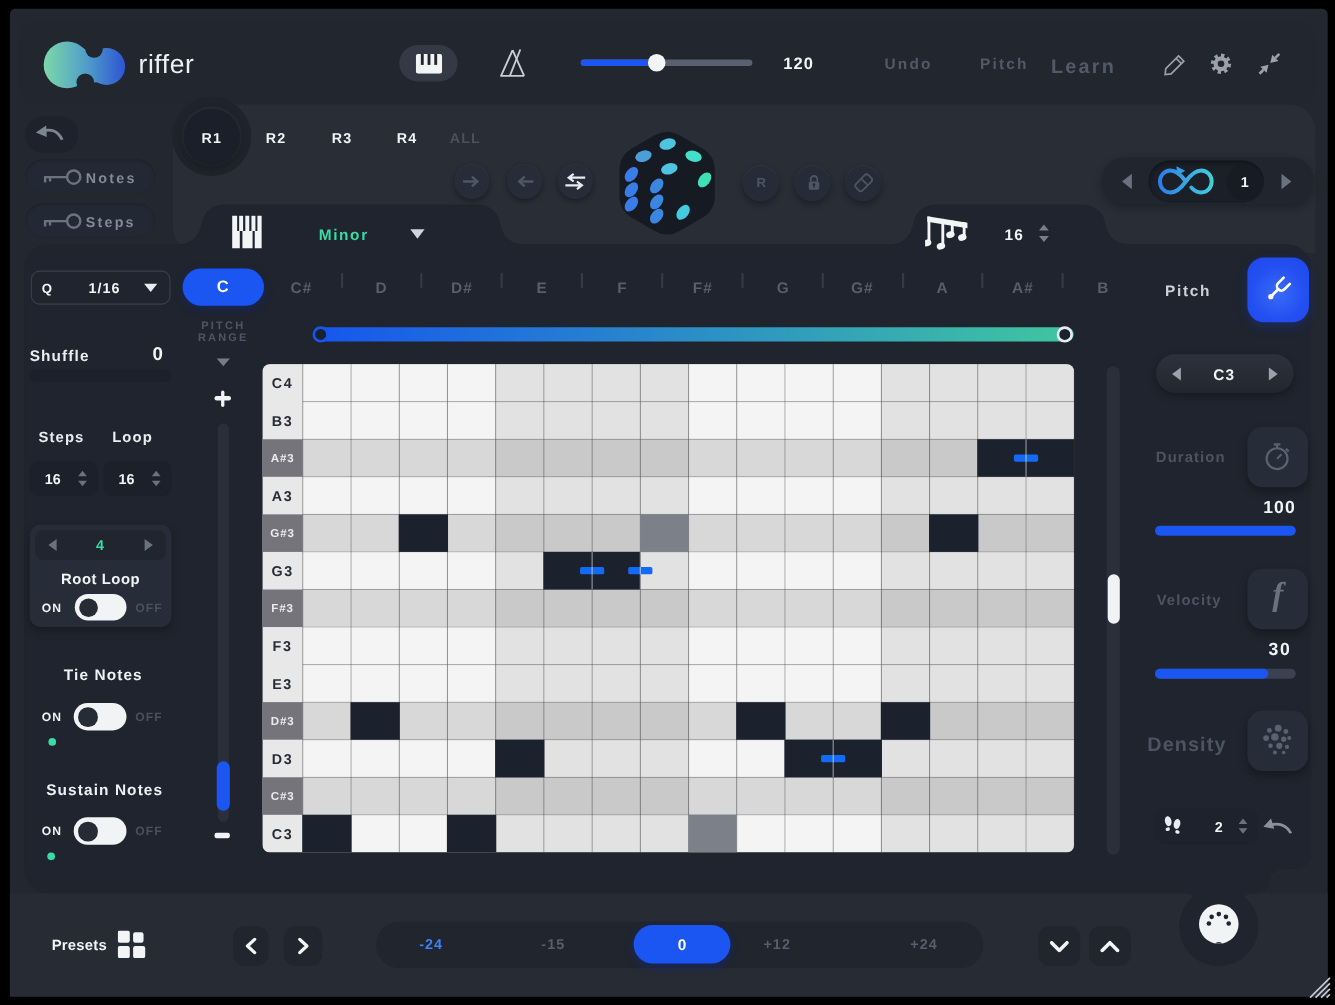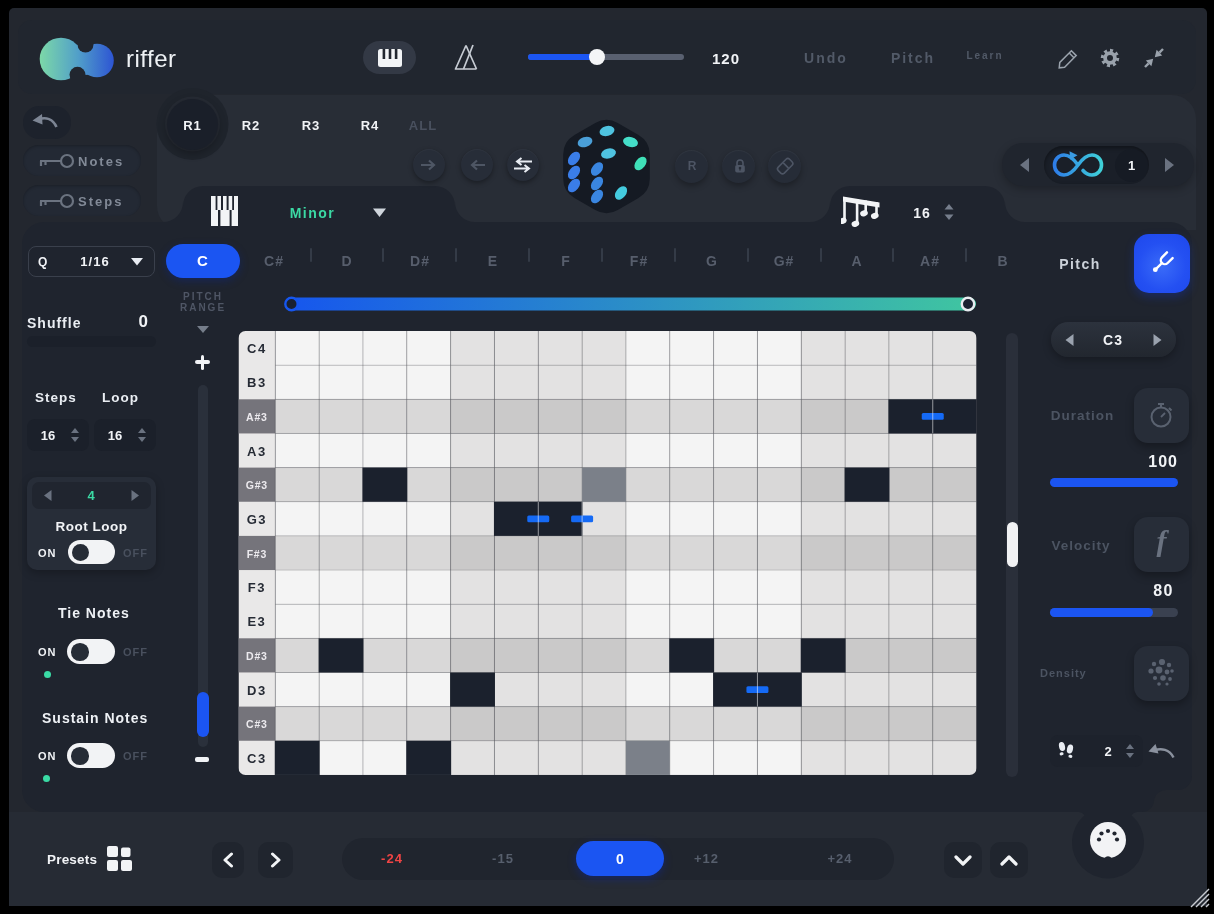--- a/index.html
+++ b/index.html
@@ -46,21 +46,21 @@
 <svg class="abs" width="30" height="30" viewBox="0 0 30 30" style="left:453px;top:43px">
 <path d="M 13 2.5 L 23.5 26 M 13 2.5 L 2.5 26 L 23.5 26" fill="none" stroke="#c7ccd4" stroke-width="1.7" stroke-linejoin="round"></path>
 <path d="M 10.5 26 L 20 2" fill="none" stroke="#c7ccd4" stroke-width="1.7"></path>
 </svg>
 <div class="abs" style="left:528px;top:54px;width:156px;height:6px;background:#596070;border-radius:3px"></div>
 <div class="abs" style="left:528px;top:54px;width:69px;height:6px;background:#1b55f2;border-radius:3px"></div>
 <div class="abs" style="left:589px;top:49px;width:16px;height:16px;background:#f4f5f7;border-radius:50%"></div>
 <div class="abs b" style="left:703px;top:50px;width:46px;text-align:center;font-size:15px;color:#f1f3f6;letter-spacing:1px">120</div>
 <div class="abs b" style="left:786px;top:50px;width:80px;text-align:center;font-size:14px;color:#525a68;letter-spacing:2px">Undo</div>
 <div class="abs b" style="left:873px;top:50px;width:80px;text-align:center;font-size:14px;color:#525a68;letter-spacing:2px">Pitch</div>
-<div class="abs b" style="left:945px;top:50px;width:80px;text-align:center;font-size:10px;color:#525a68;letter-spacing:2px">Learn</div>
+<div class="abs b" style="left:945px;top:50px;width:80px;text-align:center;font-size:18px;color:#525a68;letter-spacing:2px">Learn</div>
 <svg class="abs" width="22" height="22" viewBox="0 0 22 22" style="left:1057px;top:48px">
 <g fill="none" stroke="#9aa2ac" stroke-width="1.5">
       <path d="M 14.4 2.8 L 19.2 7.6 L 7.6 19.2 L 2.2 19.8 L 2.8 14.4 Z"></path>
       <path d="M 12.2 5 L 17 9.8"></path>
     </g>
 </svg>
 <svg class="abs" width="26" height="26" viewBox="0 0 26 26" style="left:1097px;top:45px">
 <path d="M 13.00 3.70 L 16.56 4.41 L 15.60 6.72 L 17.81 8.19 L 19.58 6.42 L 21.59 9.44 L 19.28 10.40 L 19.80 13.00 L 22.30 13.00 L 21.59 16.56 L 19.28 15.60 L 17.81 17.81 L 19.58 19.58 L 16.56 21.59 L 15.60 19.28 L 13.00 19.80 L 13.00 22.30 L 9.44 21.59 L 10.40 19.28 L 8.19 17.81 L 6.42 19.58 L 4.41 16.56 L 6.72 15.60 L 6.20 13.00 L 3.70 13.00 L 4.41 9.44 L 6.72 10.40 L 8.19 8.19 L 6.42 6.42 L 9.44 4.41 L 10.40 6.72 L 13.00 6.20 Z" fill="#99a1ab"></path>
     <circle cx="13" cy="13" r="3" fill="#21262f"></circle>
 </svg>
@@ -602,24 +602,24 @@
       <path d="M 12 4 L 18 4 M 15 4 L 15 7.5"></path>
       <path d="M 23 8 L 25.5 10.5"></path>
       <path d="M 15 17 L 19 13" stroke-width="1.8"></path>
     </g>
 </svg>
 <div class="abs b" style="left:1128px;top:453px;width:50px;text-align:right;font-size:16px;color:#f1f3f6;letter-spacing:1px">100</div>
 <div class="abs" style="left:1050px;top:478px;width:128px;height:9px;background:#1b55f2;border-radius:4.5px"></div>
 <div class="abs b" style="left:1040px;top:538px;width:82px;text-align:center;font-size:13.5px;color:#4c5462;letter-spacing:1px">Velocity</div>
 <div class="abs" style="left:1134px;top:517px;width:55px;height:55px;background:#272d38;border-radius:14px;box-shadow:0 4px 8px rgba(0,0,0,0.3)"></div>
 <div class="abs" style="left:1134px;top:524px;width:55px;text-align:center;font-size:30px;color:#6a7280;font-family:'Liberation Serif',serif;font-style:italic;font-weight:700">f</div>
-<div class="abs b" style="left:1126px;top:582px;width:48px;text-align:right;font-size:16px;color:#f1f3f6;letter-spacing:1.5px">80</div>
+<div class="abs b" style="left:1126px;top:582px;width:48px;text-align:right;font-size:16px;color:#f1f3f6;letter-spacing:1.5px">30</div>
 <div class="abs" style="left:1050px;top:608px;width:128px;height:9px;background:#3a4150;border-radius:4.5px"></div>
 <div class="abs" style="left:1050px;top:608px;width:103px;height:9px;background:#1b55f2;border-radius:4.5px"></div>
-<div class="abs b" style="left:1040px;top:667px;width:78px;text-align:left;font-size:11px;color:#4c5462;letter-spacing:1px">Density</div>
+<div class="abs b" style="left:1040px;top:667px;width:78px;text-align:center;font-size:18px;color:#4c5462;letter-spacing:1px">Density</div>
 <div class="abs" style="left:1134px;top:646px;width:55px;height:55px;background:#272d38;border-radius:14px;box-shadow:0 4px 8px rgba(0,0,0,0.3)"></div>
 <svg class="abs" width="34" height="34" viewBox="0 0 34 34" style="left:1144px;top:656px">
 <circle cx="10" cy="8" r="2.2" fill="#5a6270"></circle>
 <circle cx="18" cy="6" r="3.1" fill="#5a6270"></circle>
 <circle cx="25" cy="9" r="2.2" fill="#5a6270"></circle>
 <circle cx="7" cy="15" r="2.6" fill="#5a6270"></circle>
 <circle cx="15" cy="14" r="3.4" fill="#5a6270"></circle>
 <circle cx="23" cy="16" r="2.4" fill="#5a6270"></circle>
 <circle cx="28" cy="15" r="1.8" fill="#5a6270"></circle>
 <circle cx="11" cy="22" r="2.1" fill="#5a6270"></circle>
@@ -657,21 +657,21 @@
 </svg>
 <div class="abs" style="left:212px;top:842px;width:32px;height:36px;background:#20252e;border-radius:10px"></div>
 <div class="abs" style="left:258px;top:842px;width:35px;height:36px;background:#20252e;border-radius:10px"></div>
 <svg class="abs" width="12" height="16" viewBox="0 0 12 16" style="left:222px;top:852px">
     <path d="M 9.5 2 L 3 8 L 9.5 14" stroke="#f2f4f6" stroke-width="3" fill="none" stroke-linecap="round" stroke-linejoin="round"></path>
   </svg>
 <svg class="abs" width="12" height="16" viewBox="0 0 12 16" style="left:270px;top:852px">
     <path d="M 2.5 2 L 9 8 L 2.5 14" stroke="#f2f4f6" stroke-width="3" fill="none" stroke-linecap="round" stroke-linejoin="round"></path>
   </svg>
 <div class="abs" style="left:342px;top:838px;width:552px;height:42px;background:#20252e;border-radius:21px"></div>
-<div class="abs b" style="left:357px;top:851px;width:70px;text-align:center;font-size:13px;color:#ef4444;letter-spacing:1px">-24</div>
+<div class="abs b" style="left:357px;top:851px;width:70px;text-align:center;font-size:13px;color:#3b82f6;letter-spacing:1px">-24</div>
 <div class="abs b" style="left:468px;top:851px;width:70px;text-align:center;font-size:13px;color:#575f6d;letter-spacing:1px">-15</div>
 <div class="abs b" style="left:694px;top:851px;width:70px;text-align:left;font-size:13px;color:#575f6d;letter-spacing:1px">+12</div>
 <div class="abs b" style="left:805px;top:851px;width:70px;text-align:center;font-size:13px;color:#575f6d;letter-spacing:1px">+24</div>
 <div class="abs" style="left:576px;top:841px;width:88px;height:35px;background:#1b55f2;border-radius:17.5px;box-shadow:0 3px 8px rgba(10,40,180,0.4)"></div>
 <div class="abs b" style="left:576px;top:851px;width:88px;text-align:center;font-size:14px;color:#fff">0</div>
 <div class="abs" style="left:944px;top:842px;width:38px;height:36px;background:#20252e;border-radius:10px"></div>
 <div class="abs" style="left:990px;top:842px;width:38px;height:36px;background:#20252e;border-radius:10px"></div>
 <svg class="abs" width="18" height="11" viewBox="0 0 18 11" style="left:954px;top:855px">
     <path d="M 2 2 L 9 9 L 16 2" stroke="#f2f4f6" stroke-width="3.2" fill="none" stroke-linecap="round" stroke-linejoin="round"></path>
   </svg>

